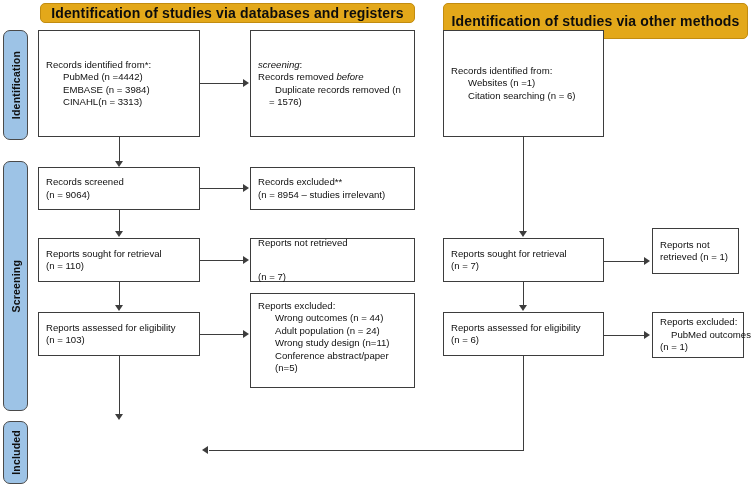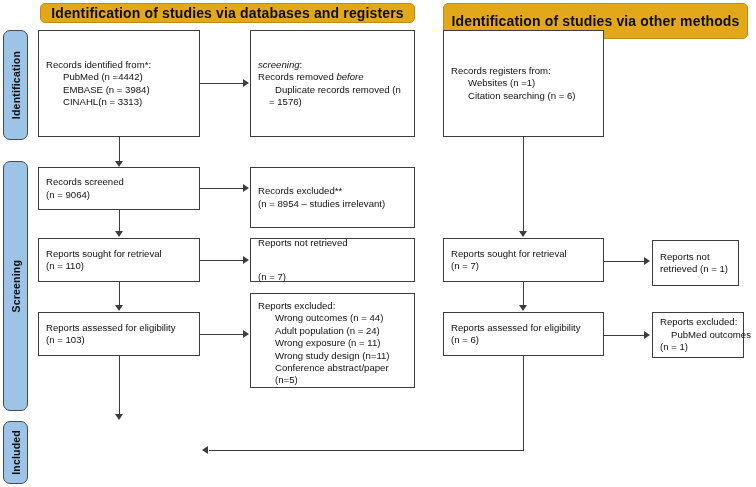--- a/index.html
+++ b/index.html
@@ -138,21 +138,21 @@
     <div class="line"><span>Records removed </span><span class="ital-part">before</span></div>
     <div class="line indent">Duplicate records removed (n</div>
     <div class="line indent2">= 1576)</div>
   </div>
 
   <div class="box" style="left:38px; top:167px; width:162px; height:43px;">
     <div class="line">Records screened</div>
     <div class="line">(n = 9064)</div>
   </div>
 
-  <div class="box" style="left:250px; top:167px; width:165px; height:61px;">
+  <div class="box" style="left:250px; top:167px; width:165px; height:43px;">
     <div class="line">Records excluded**</div>
     <div class="line">(n = 8954 – studies irrelevant)</div>
   </div>
 
   <div class="box" style="left:38px; top:238px; width:162px; height:44px;">
     <div class="line">Reports sought for retrieval</div>
     <div class="line">(n = 110)</div>
   </div>
 
   <div class="box" style="left:250px; top:238px; width:165px; height:44px;gap:22px;">
@@ -162,38 +162,37 @@
 
   <div class="box" style="left:38px; top:312px; width:162px; height:44px;">
     <div class="line">Reports assessed for eligibility</div>
     <div class="line">(n = 103)</div>
   </div>
 
   <div class="box" style="left:250px; top:293px; width:165px; height:95px; justify-content:flex-start; padding-top:6px;">
     <div class="line">Reports excluded:</div>
     <div class="line indent">Wrong outcomes (n = 44)</div>
     <div class="line indent">Adult population (n = 24)</div>
-    <div class="line indent">Wrong exposure (n = 11)</div>
     <div class="line indent">Wrong study design (n=11)</div>
     <div class="line indent">Conference abstract/paper</div>
     <div class="line indent">(n=5)</div>
   </div>
 
   <div class="box" style="left:443px; top:30px; width:161px; height:107px;">
-    <div class="line">Records registers from:</div>
+    <div class="line">Records identified from:</div>
     <div class="line indent">Websites (n =1)</div>
     <div class="line indent">Citation searching (n = 6)</div>
   </div>
 
   <div class="box" style="left:443px; top:238px; width:161px; height:44px;">
     <div class="line">Reports sought for retrieval</div>
     <div class="line">(n = 7)</div>
   </div>
 
-  <div class="box" style="left:652px; top:240px; width:87px; height:46px;">
+  <div class="box" style="left:652px; top:228px; width:87px; height:46px;">
     <div class="line">Reports not</div>
     <div class="line">retrieved (n = 1)</div>
   </div>
 
   <div class="box" style="left:443px; top:312px; width:161px; height:44px;">
     <div class="line">Reports assessed for eligibility</div>
     <div class="line">(n = 6)</div>
   </div>
 
   <div class="box" style="left:652px; top:312px; width:92px; height:46px;">

